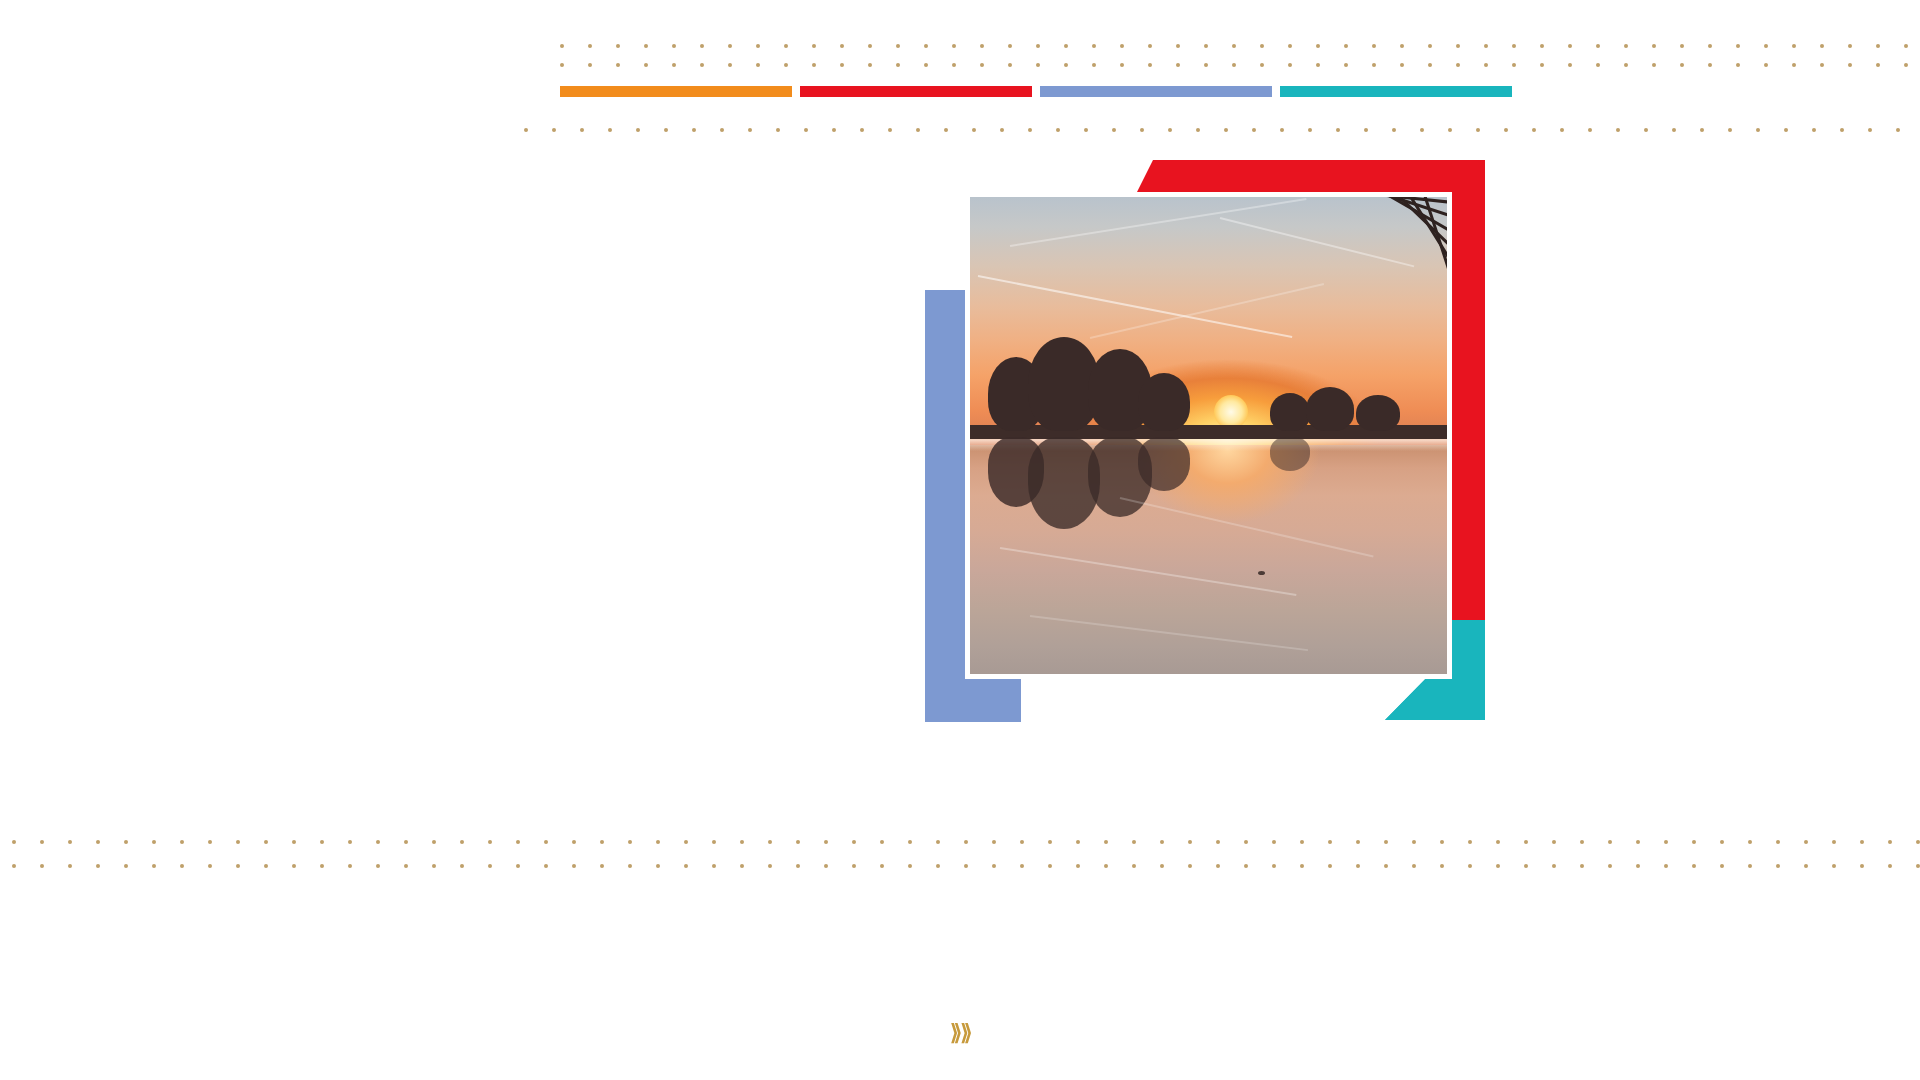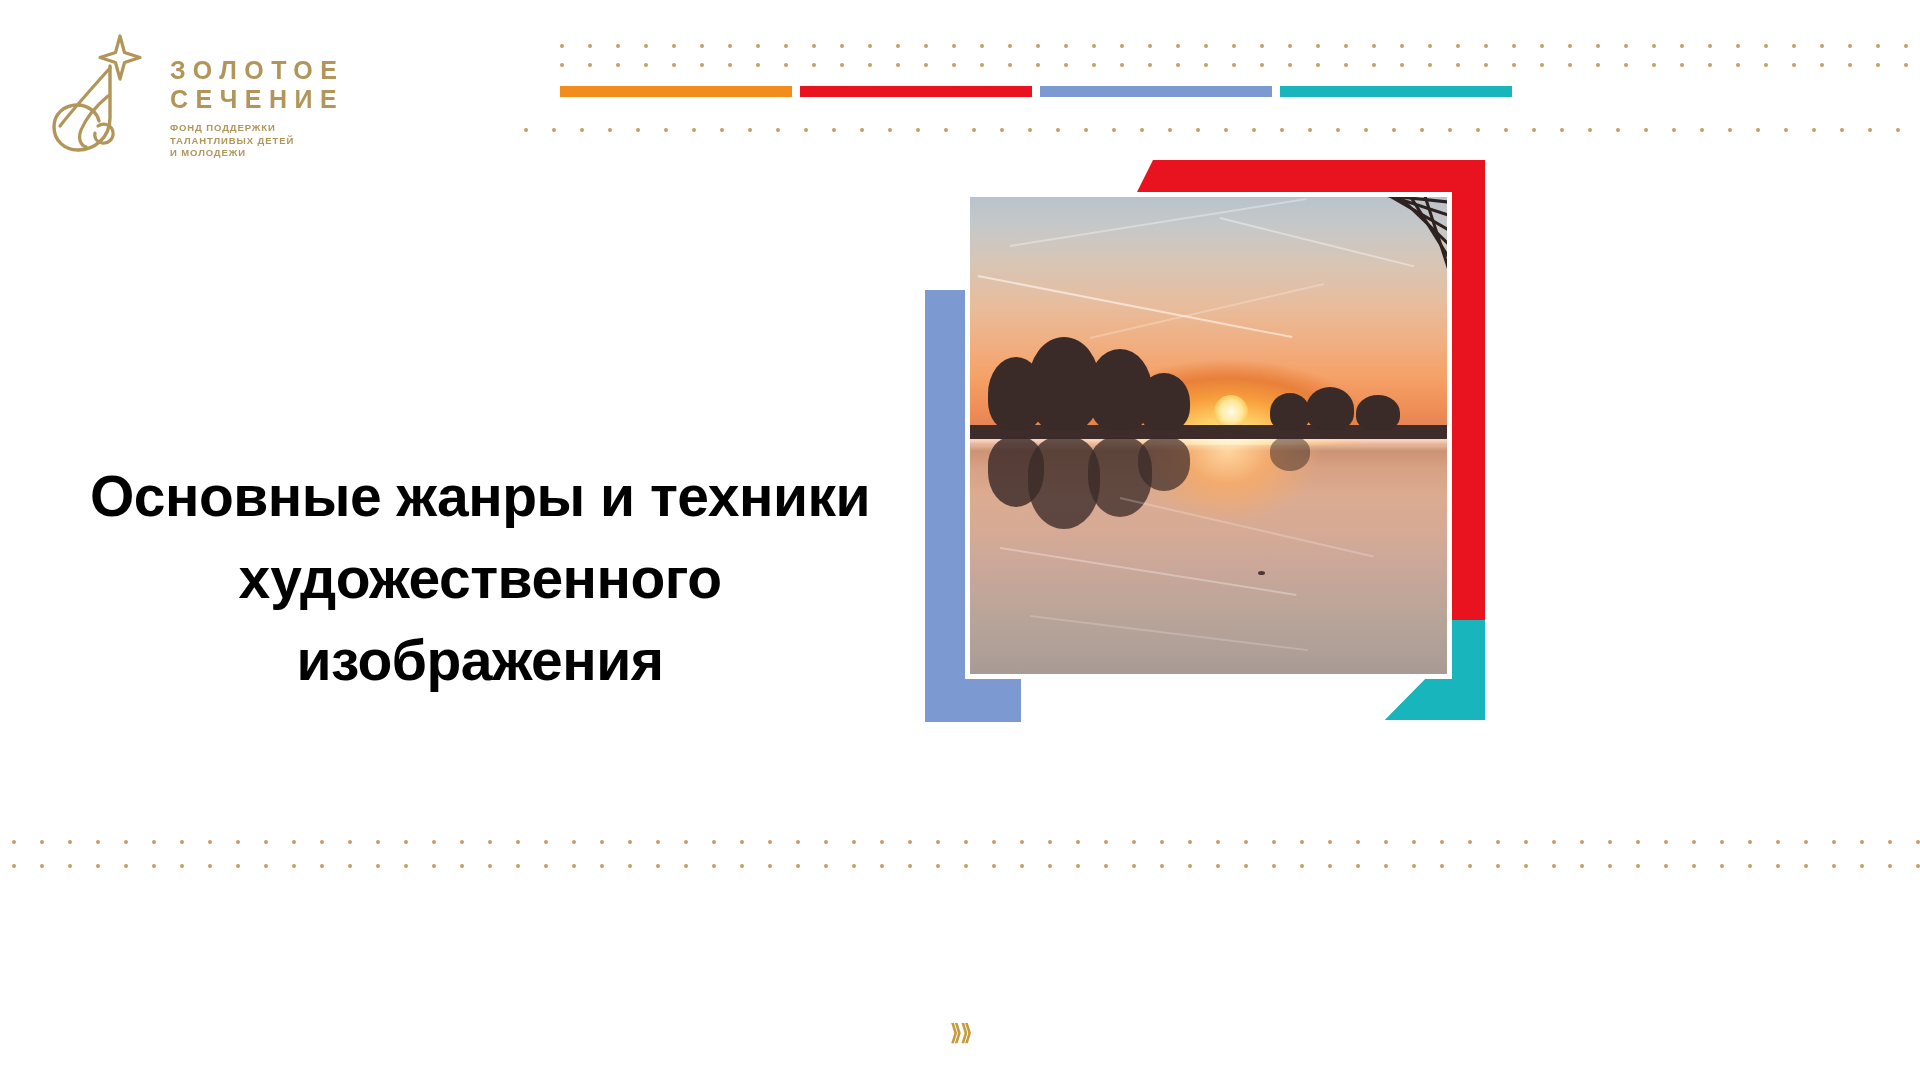--- a/index.html
+++ b/index.html
@@ -99,41 +99,20 @@
 
   
   .botdeco{position:absolute;left:0;bottom:0;width:1920px;height:90px;}
   .chev{position:absolute;color:#c79a3c;font-size:22px;font-weight:bold;letter-spacing:-2px;}
 </style>
 </head>
 <body>
 
 <div class="slide">
 
-  <div class="logo">
-    <div class="logo-mark">
-      <svg width="118" height="132" viewBox="0 0 118 132" fill="none">
-        <path d="M72 10 L76.5 26.5 L92 31.5 L76.5 36.5 L72 53 L67.5 36.5 L52 31.5 L67.5 26.5 Z" stroke="#b19559" stroke-width="3.2" fill="none" stroke-linejoin="round"></path>
-        <path d="M62 40 C62 40 62 86 62 92 C62 112 46 124 30 124 C16 124 6 114 6 101
-                 C6 88 16 79 29 79 C40 79 49 86 51 95" stroke="#b19559" stroke-width="3.4" fill="none" stroke-linecap="round"></path>
-        <path d="M62 42 C44 62 26 82 12 100" stroke="#b19559" stroke-width="3.2" fill="none" stroke-linecap="round"></path>
-        <path d="M60 70 C48 80 38 92 33 104 C30 112 32 119 38 121" stroke="#b19559" stroke-width="3.2" fill="none" stroke-linecap="round"></path>
-        <path d="M50 100 C56 96 64 99 65 106 C66 113 60 118 54 117 C49 116 46 112 47 107" stroke="#b19559" stroke-width="3.2" fill="none" stroke-linecap="round"></path>
-      </svg>
-    </div>
-    <div class="logo-text">
-      <div class="logo-word">ЗОЛОТОЕ</div>
-      <div class="logo-word">СЕЧЕНИЕ</div>
-      <div class="logo-tag">
-        <div>ФОНД ПОДДЕРЖКИ</div>
-        <div>ТАЛАНТЛИВЫХ ДЕТЕЙ</div>
-        <div>И МОЛОДЕЖИ</div>
-      </div>
-    </div>
-  </div>
 
   <div class="topdeco" id="topdeco">
       <div class="dotrow" style="left: 560px; top: 44px;">
         <i style="left: 0px; background: rgb(191, 160, 106);"></i>
         <i style="left: 28px; background: rgb(191, 160, 106);"></i>
         <i style="left: 56px; background: rgb(191, 160, 106);"></i>
         <i style="left: 84px; background: rgb(191, 160, 106);"></i>
         <i style="left: 112px; background: rgb(191, 160, 106);"></i>
         <i style="left: 140px; background: rgb(191, 160, 106);"></i>
         <i style="left: 168px; background: rgb(191, 160, 106);"></i>
@@ -282,25 +261,20 @@
         <i style="left: 1316px; background: rgb(191, 160, 106);"></i>
         <i style="left: 1344px; background: rgb(191, 160, 106);"></i>
         <i style="left: 1372px; background: rgb(191, 160, 106);"></i>
       </div>
       <div class="bar" style="left: 560px; top: 86px; width: 232px; background: rgb(242, 140, 28);"></div>
       <div class="bar" style="left: 800px; top: 86px; width: 232px; background: rgb(232, 19, 31);"></div>
       <div class="bar" style="left: 1040px; top: 86px; width: 232px; background: rgb(125, 153, 209);"></div>
       <div class="bar" style="left: 1280px; top: 86px; width: 232px; background: rgb(25, 181, 189);"></div>
     </div>
 
-  <div class="title" id="slide-title" style="color: rgb(0, 0, 0);">
-      <span class="ln">Основные жанры и техники</span>
-      <span class="ln">художественного</span>
-      <span class="ln">изображения</span>
-    </div>
 
   <div class="frame">
     <svg class="fr-shape" width="560" height="562" viewBox="0 0 560 562">
       <polygon points="132,35 228,35 193,70 132,70" fill="#f28c1c"></polygon>
       <polygon points="0,130 46,130 46,562 0,562" fill="#7d99d1"></polygon>
       <polygon points="46,130 96,78 96,562 46,562" fill="#7d99d1"></polygon>
       <polygon points="132,35 132,70 96,106 96,78" fill="#f28c1c"></polygon>
       <polygon points="96,78 132,35 228,35 193,70" fill="#f28c1c"></polygon>
       <polygon points="228,0 560,0 560,70 193,70" fill="#e8131f"></polygon>
       <polygon points="193,70 560,70 560,112 152,112" fill="#e8131f" opacity="0"></polygon>

